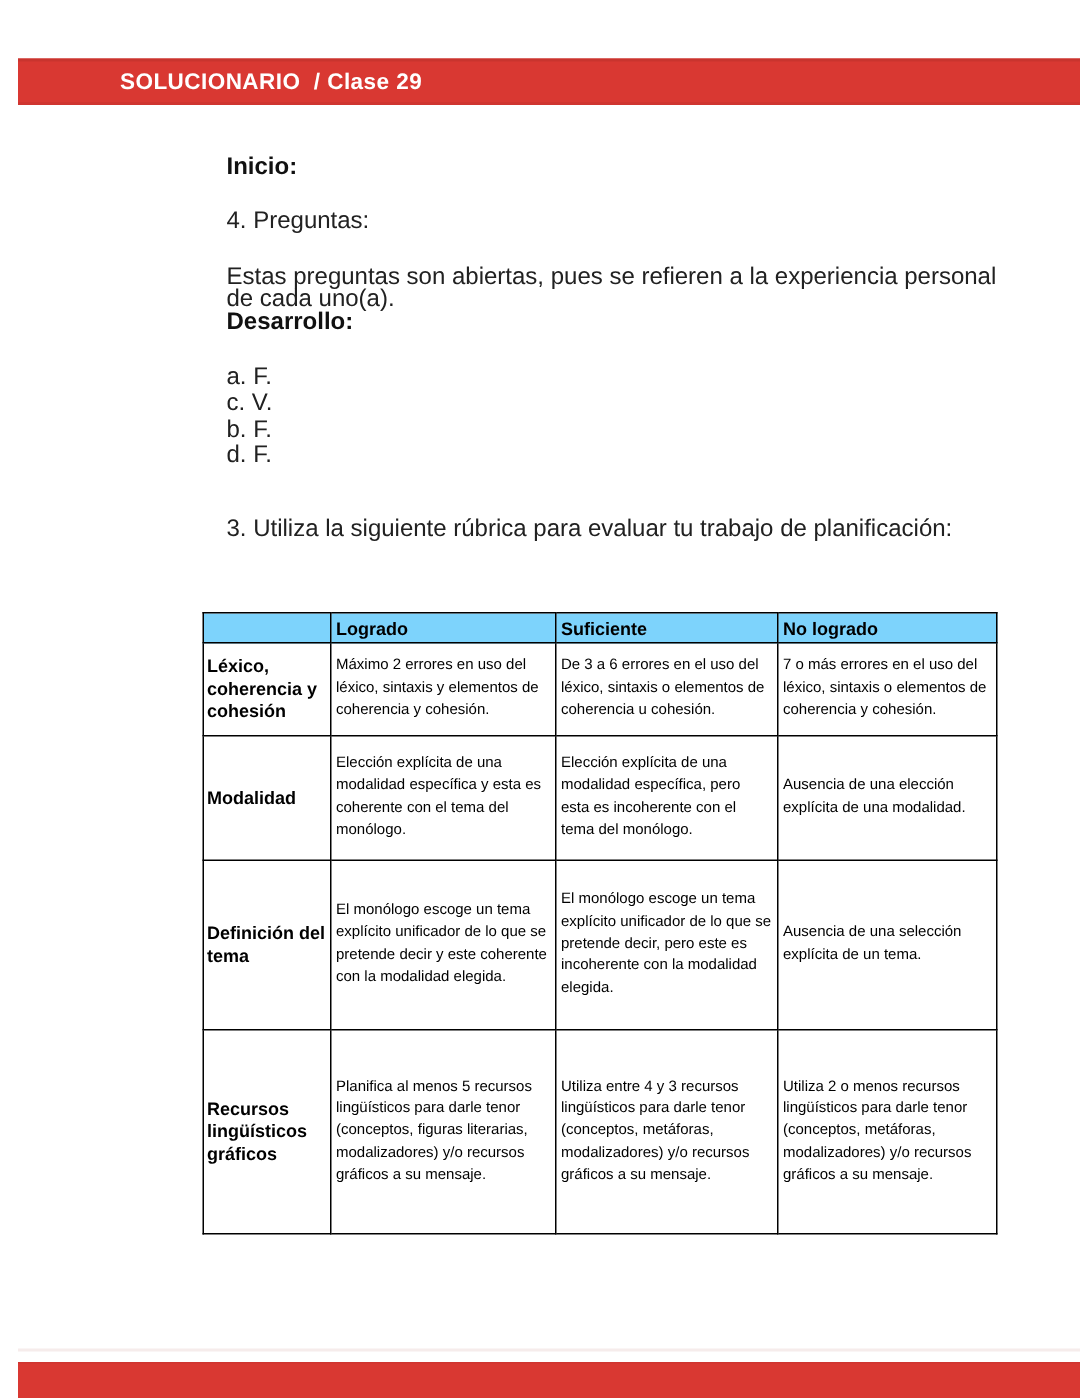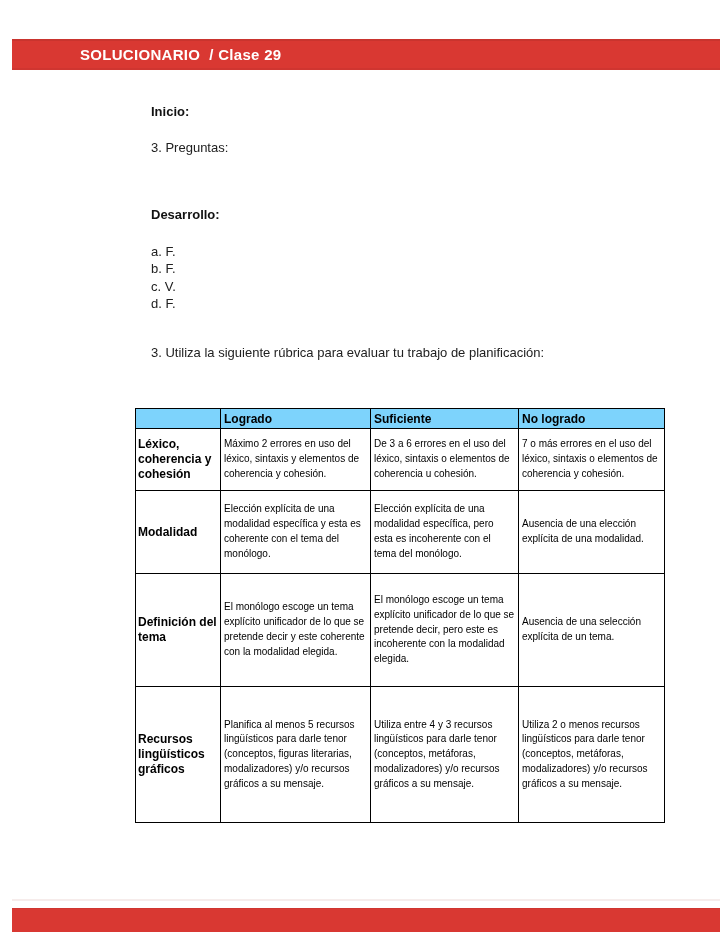--- a/index.html
+++ b/index.html
@@ -22,21 +22,21 @@
   
   .footer-hairline {
     position:absolute; left:0; bottom:31px; width:100%; height:2px; background:#f6eceb;
   }
   .footer-bar {
     position:absolute; left:0; bottom:0; width:100%; height:24px;
     background:#d93832; border-top:1px solid #cf3530;
   }
   
   .tb {
-    position:absolute; left:115px; color:#212121; font-size:13px; line-height:15px;
+    position:absolute; left:115px; color:#212121; font-size:16px; line-height:15px;
     width:545px;
     padding-left:24px;
   }
   .bold { font-weight:bold; color:#111; }
   .vf-block div { line-height:17.4px; }
   
   table.rubric {
     position:absolute; left:123px; top:408px;
     border-collapse:collapse; table-layout:fixed; width:529px;
     color:#000;
@@ -67,29 +67,30 @@
 <body>
 
 <div class="page">
 
   <div class="header-bar">
     <div class="header-title">SOLUCIONARIO  / Clase 29</div>
   </div>
 
   <p class="tb bold" style="top:104px">Inicio:</p>
 
-  <p class="tb" style="top:140px">3. Preguntas:</p>
+  <p class="tb" style="top:140px">4. Preguntas:</p>
 
+  <p class="tb" style="top:177px">Estas preguntas son abiertas, pues se refieren a la experiencia personal de cada uno(a).</p>
 
   <p class="tb bold" style="top:207px">Desarrollo:</p>
 
   <div class="tb vf-block" style="top:243px">
     <div>a. F.</div>
+    <div>c. V.</div>
     <div>b. F.</div>
-    <div>c. V.</div>
     <div>d. F.</div>
   </div>
 
   <p class="tb" style="top:345px">3. Utiliza la siguiente rúbrica para evaluar tu trabajo de planificación:</p>
 
   <table class="rubric">
     <colgroup>
         <col class="c0">
         <col class="c1">
         <col class="c2">

